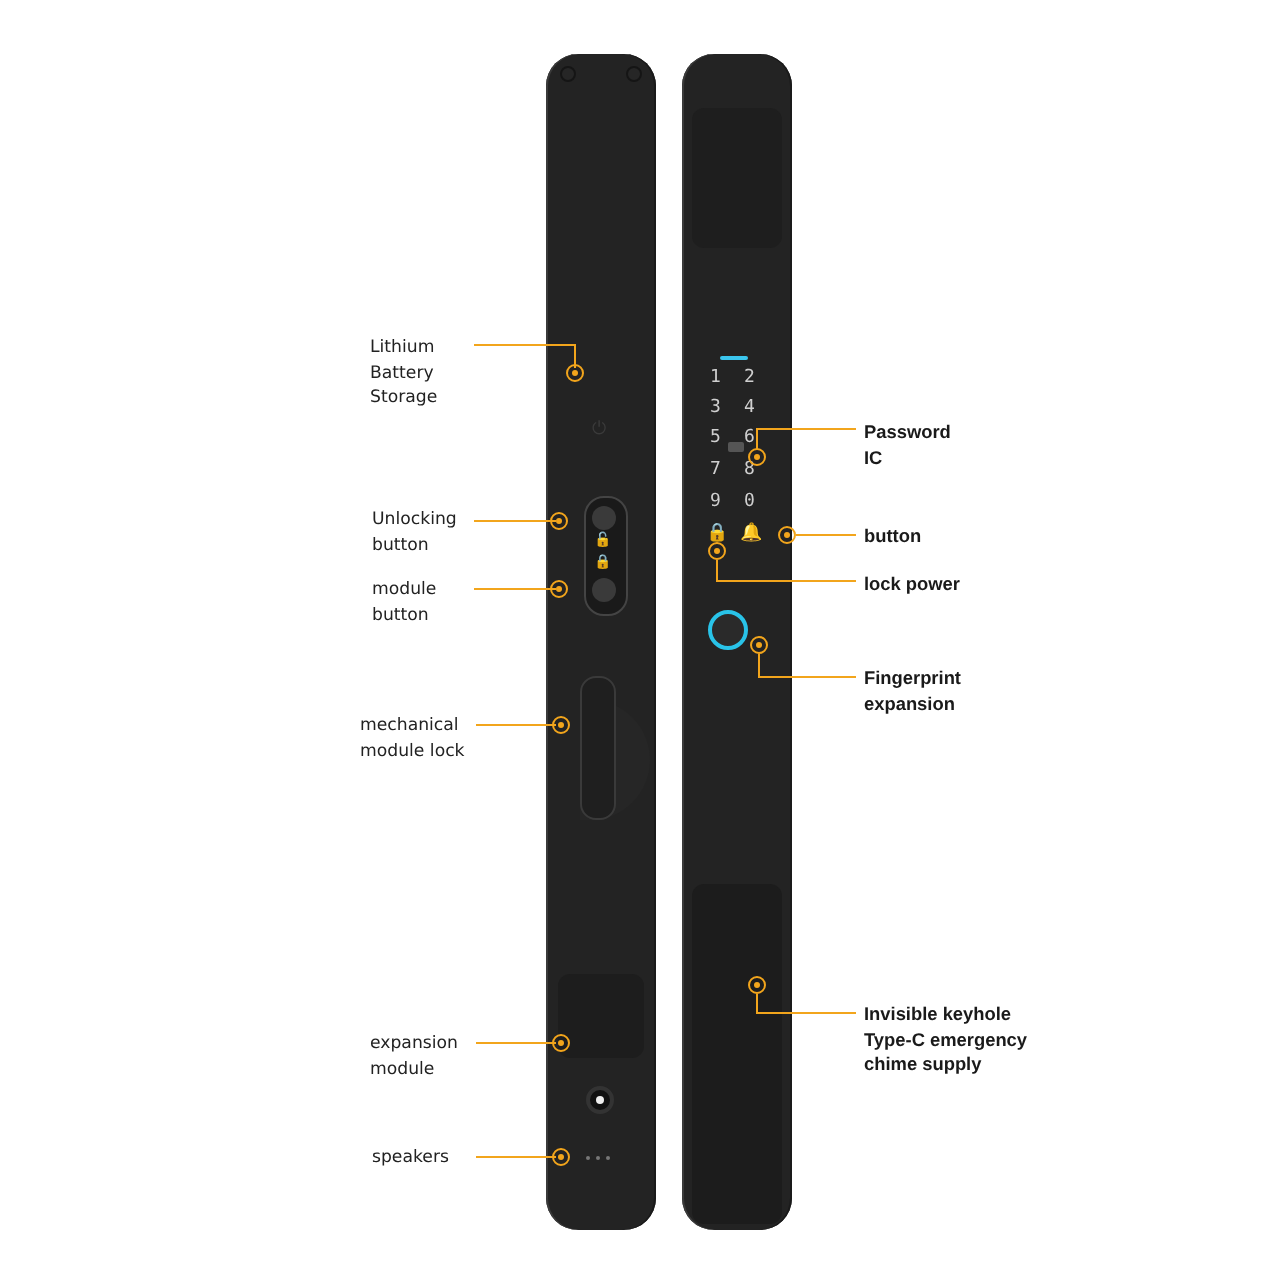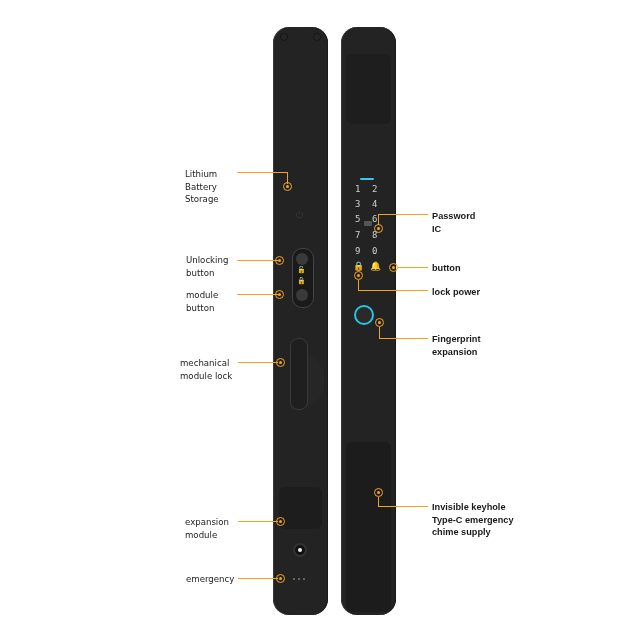--- a/index.html
+++ b/index.html
@@ -94,21 +94,21 @@
 <div class="label" style="left:180px;top:357px">mechanical
 module lock</div>
 <div class="hline" style="left:238px;top:362px;width:40px"></div>
 <div class="dot" style="left:276px;top:358px"></div>
 
 <div class="label" style="left:185px;top:516px">expansion
 module</div>
 <div class="hline" style="left:238px;top:521px;width:40px"></div>
 <div class="dot" style="left:276px;top:517px"></div>
 
-<div class="label" style="left:186px;top:573px">emergency</div>
+<div class="label" style="left:186px;top:573px">speakers</div>
 <div class="hline" style="left:238px;top:578px;width:40px"></div>
 <div class="dot" style="left:276px;top:574px"></div>
 
 <div class="label bold" style="left:432px;top:210px">Password
 IC</div>
 <div class="dot" style="left:374px;top:224px"></div>
 <div class="vline" style="left:378px;top:214px;height:11px"></div>
 <div class="hline" style="left:378px;top:214px;width:50px"></div>
 
 <div class="label bold" style="left:432px;top:262px">button</div>

